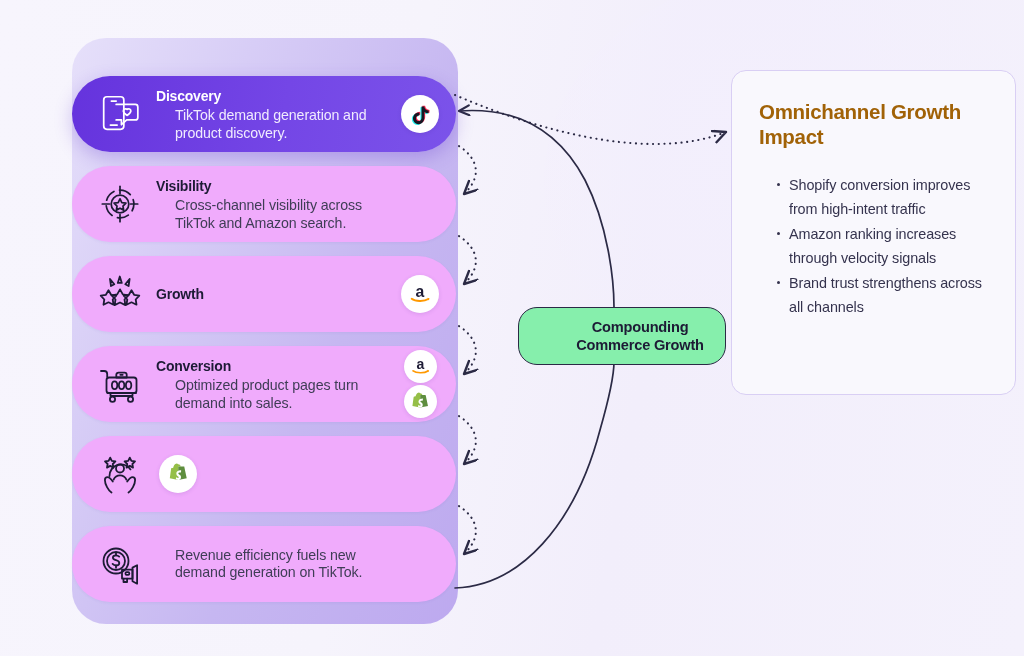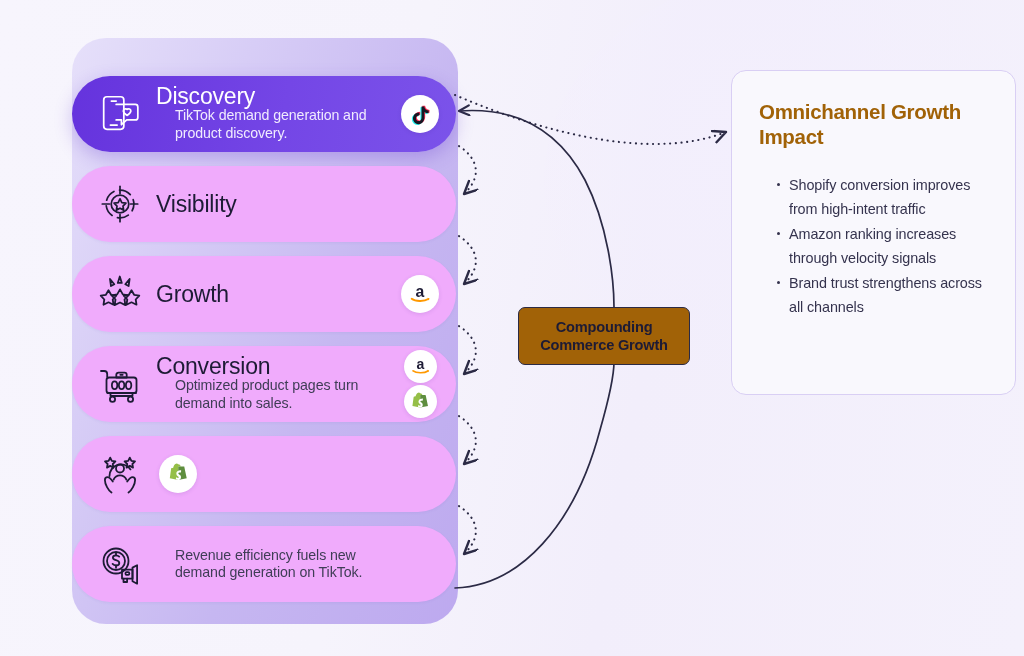--- a/index.html
+++ b/index.html
@@ -40,21 +40,21 @@
   .card.active{
     background:linear-gradient(100deg,#6533dd 0%,#7446e6 55%,#7b53ea 100%);
     box-shadow:0 6px 18px rgba(94,52,200,.28);
   }
   .card .ico{
     width:64px;min-width:64px;height:62px;margin-left:16px;
     display:flex;align-items:center;justify-content:center;
   }
   .card .txt{flex:1;padding-left:4px;padding-right:6px;}
   .card .ttl{
-    font-size:23px;font-weight:400;color:#1d1b35;letter-spacing:-.2px;
+    font-size:14px;font-weight:700;color:#1d1b35;letter-spacing:-.2px;
     line-height:20px;margin-bottom:1px;
   }
   .card .desc{
     font-size:14.2px;color:#3f3d56;line-height:17.5px;letter-spacing:-.1px;margin-left:19px;
   }
   .card.active .ttl{color:#ffffff;}
   .card.active .desc{color:#f0ebfe;}
   .brands{
     width:52px;min-width:52px;height:72px;margin-right:10px;
     display:flex;flex-direction:column;align-items:center;justify-content:center;gap:2px;
@@ -63,24 +63,25 @@
     width:38px;height:38px;border-radius:50%;
     background:#ffffff;
     display:flex;align-items:center;justify-content:center;
     box-shadow:0 1px 4px rgba(60,40,120,.13);
   }
   .badge.sm{width:33px;height:33px;}
 
   
   .center-node{
     position:absolute;left:518px;top:307px;width:170px;height:56px;
-    border-radius:7px;background:#a16207;
+    border-radius:19px;background:#86efac;
     border:1.7px solid #2b2a45;
     display:flex;align-items:center;justify-content:center;
     text-align:center;
+    padding-left:36px;
   }
   .center-node span{
     font-size:14.6px;font-weight:700;color:#1d1b35;line-height:18px;letter-spacing:-.2px;
   }
 
   
   .panel{
     position:absolute;left:731px;top:70px;width:285px;height:325px;
     border-radius:15px;background:#f9f8fd;
     border:1.3px solid #d9cff4;
@@ -163,20 +164,21 @@
         <circle cx="24" cy="24" r="9.2"></circle>
         <line x1="24" y1="5.5" x2="24" y2="13"></line>
         <line x1="24" y1="35" x2="24" y2="42.5"></line>
         <line x1="5.5" y1="24" x2="13" y2="24"></line>
         <line x1="35" y1="24" x2="42.5" y2="24"></line>
         <path d="M24 18.6 l1.9 3.9 4.3.6 -3.1 3 .7 4.3 -3.8 -2 -3.8 2 .7 -4.3 -3.1 -3 4.3 -.6z"></path>
       </svg>
     </div>
     <div class="txt">
       <div class="ttl">Visibility</div>
+      <div class="desc">Cross-channel visibility across TikTok and Amazon search.</div>
     </div>
     <div class="brands"></div>
   </div>
 
   <div class="card" style="top:256px">
     <div class="ico">
       <svg width="48" height="48" viewBox="0 0 48 48" fill="none" stroke="#1d1b35" stroke-width="1.8" stroke-linecap="round" stroke-linejoin="round">
         <path d="M23.8 6.5 l2 6.4 -4 0z"></path>
         <path d="M14 9 l4.3 5.3 -3.3 1.7z"></path>
         <path d="M33.6 9 l-4.3 5.3 3.3 1.7z"></path>

